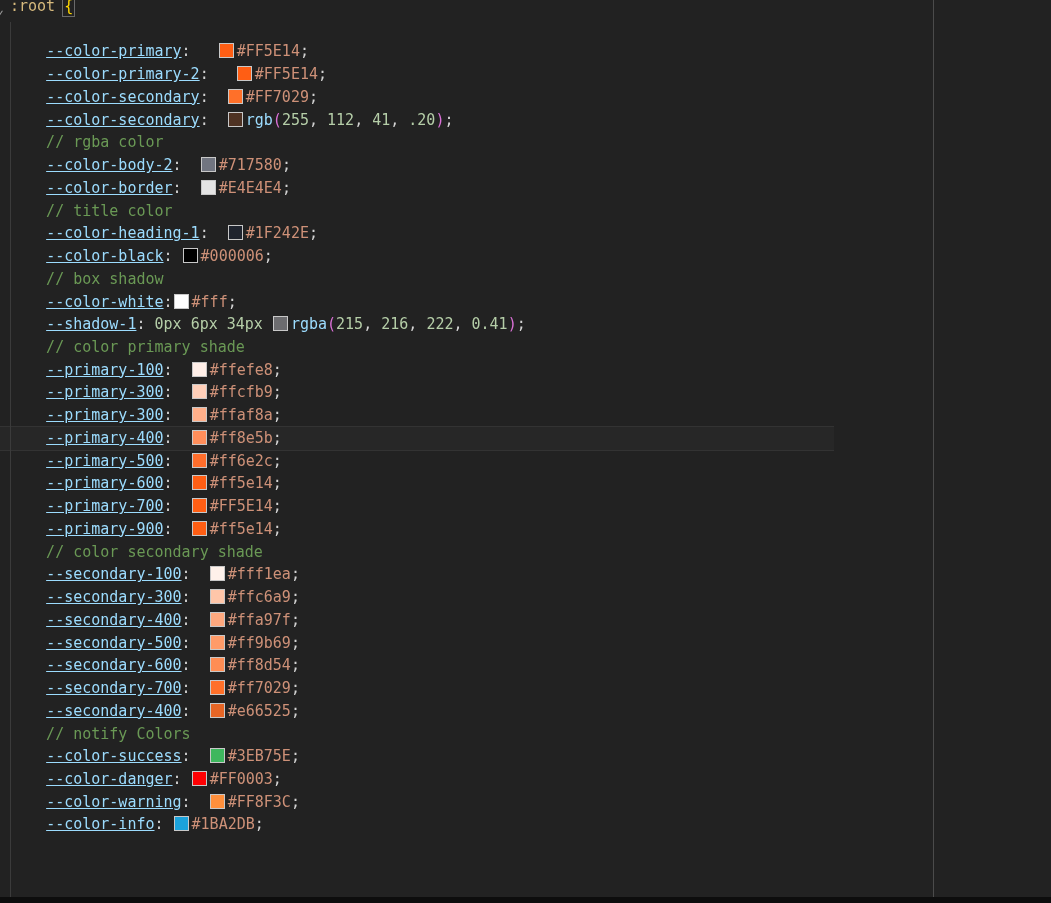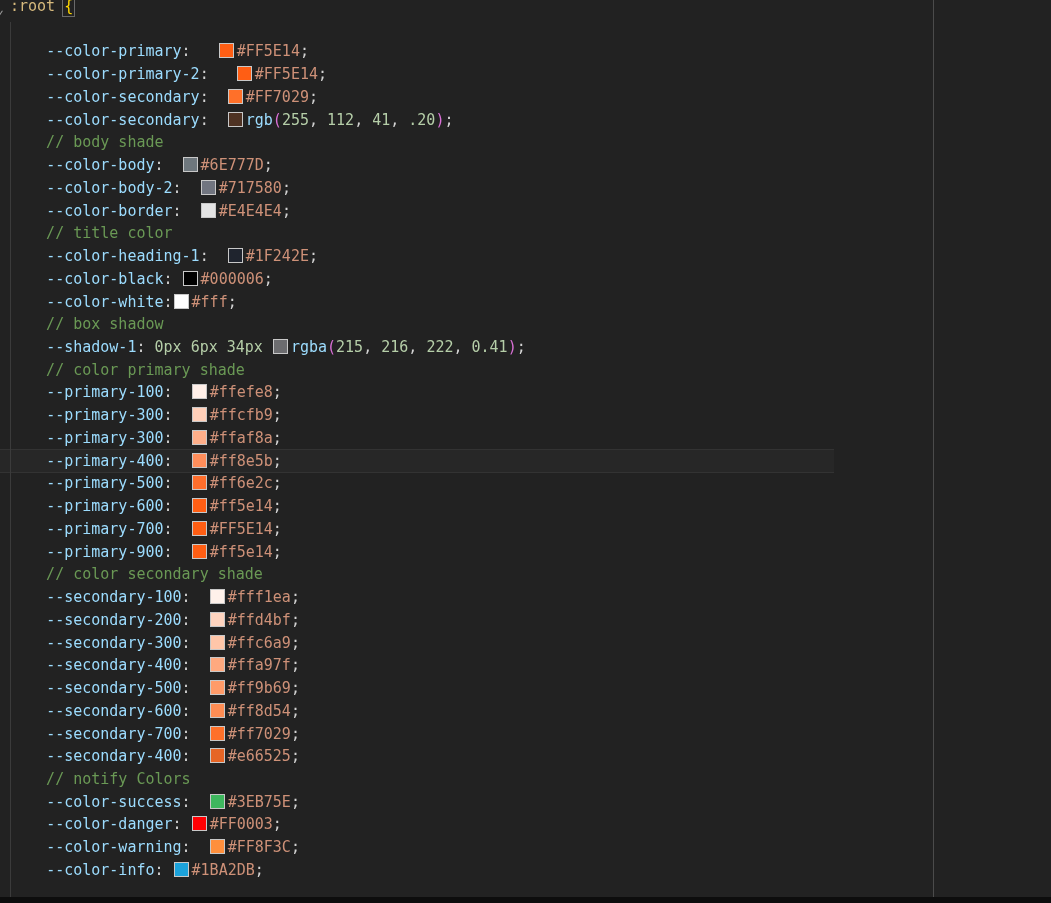--- a/index.html
+++ b/index.html
@@ -15,21 +15,21 @@
   }
   .code{position:absolute;top:-5px;left:0;z-index:1;padding-left:10px;}
   .line{height:22.74px;line-height:22.74px;white-space:pre;}
   .line.active{
     background:var(--active-line-bg);
     box-shadow:0 -1px 0 var(--active-line-border), 0 1px 0 var(--active-line-border);
     width:834px;margin-left:-10px;padding-left:10px;box-sizing:border-box;
   }
   .tok-sel{color:var(--selector);}
   .tok-brace{color:var(--brace);outline:1px solid var(--bracket-match-border);outline-offset:1px;}
-  .tok-prop{color:var(--prop);}
+  .tok-prop{color:var(--prop);text-decoration:underline;}
   .tok-pl{color:var(--punct);}
   .tok-val{color:var(--value);}
   .tok-cmt{color:var(--comment);}
   .tok-num{color:var(--number);}
   .tok-fn{color:var(--func);}
   .tok-par{color:var(--paren);}
   .tok-ws{color:var(--punct);}
   .swatch{
     display:inline-block;width:13px;height:13px;
     border:1px solid var(--swatch-border);
@@ -48,42 +48,40 @@
 
 <div class="editor" style="--editor-bg: #222222; --punct: #d4d4d4; --prop: #9cdcfe; --value: #ce9178; --comment: #6a9955; --number: #b5cea8; --func: #9cdcfe; --selector: #d7ba7d; --brace: #ffd700; --paren: #da70d6; --swatch-border: #c8c8c8; --indent-guide: #3b3b3b; --ruler: #4b4b4b; --active-line-bg: #272727; --active-line-border: #333333; --bottom-bar: #0d0d0d; --bracket-match-border: #6a6a6a; --fold-icon: #9a9a9a;">
   <span class="fold-chevron">⌄</span>
   <div class="code" id="code">
       <div class="line"><span class="tok-sel">:root</span><span class="tok-pl"> </span><span class="tok-brace">{</span></div>
       <div class="line"></div>
       <div class="line"><span class="tok-ws">    </span><span class="tok-prop">--color-primary</span><span class="tok-pl">:   </span><span class="swatch" style="background: rgb(255, 94, 20);"></span><span class="tok-val">#FF5E14</span><span class="tok-pl">;</span></div>
       <div class="line"><span class="tok-ws">    </span><span class="tok-prop">--color-primary-2</span><span class="tok-pl">:   </span><span class="swatch" style="background: rgb(255, 94, 20);"></span><span class="tok-val">#FF5E14</span><span class="tok-pl">;</span></div>
       <div class="line"><span class="tok-ws">    </span><span class="tok-prop">--color-secondary</span><span class="tok-pl">:  </span><span class="swatch" style="background: rgb(255, 112, 41);"></span><span class="tok-val">#FF7029</span><span class="tok-pl">;</span></div>
       <div class="line"><span class="tok-ws">    </span><span class="tok-prop">--color-secondary</span><span class="tok-pl">:  </span><span class="swatch" style="background: rgb(78, 50, 35);"></span><span class="tok-fn">rgb</span><span class="tok-par">(</span><span class="tok-num">255</span><span class="tok-pl">, </span><span class="tok-num">112</span><span class="tok-pl">, </span><span class="tok-num">41</span><span class="tok-pl">, </span><span class="tok-num">.20</span><span class="tok-par">)</span><span class="tok-pl">;</span></div>
-      <div class="line"><span class="tok-cmt">    // body shade</span></div>
-      <div class="line"><span class="tok-ws">    </span><span class="tok-prop">--color-body</span><span class="tok-pl">:  </span><span class="swatch" style="background: rgb(110, 119, 125);"></span><span class="tok-val">#6E777D</span><span class="tok-pl">;</span></div>
+      <div class="line"><span class="tok-cmt">    // rgba color</span></div>
       <div class="line"><span class="tok-ws">    </span><span class="tok-prop">--color-body-2</span><span class="tok-pl">:  </span><span class="swatch" style="background: rgb(113, 117, 128);"></span><span class="tok-val">#717580</span><span class="tok-pl">;</span></div>
       <div class="line"><span class="tok-ws">    </span><span class="tok-prop">--color-border</span><span class="tok-pl">:  </span><span class="swatch" style="background: rgb(228, 228, 228);"></span><span class="tok-val">#E4E4E4</span><span class="tok-pl">;</span></div>
       <div class="line"><span class="tok-cmt">    // title color</span></div>
       <div class="line"><span class="tok-ws">    </span><span class="tok-prop">--color-heading-1</span><span class="tok-pl">:  </span><span class="swatch" style="background: rgb(31, 36, 46);"></span><span class="tok-val">#1F242E</span><span class="tok-pl">;</span></div>
       <div class="line"><span class="tok-ws">    </span><span class="tok-prop">--color-black</span><span class="tok-pl">: </span><span class="swatch" style="background: rgb(0, 0, 0);"></span><span class="tok-val">#000006</span><span class="tok-pl">;</span></div>
+      <div class="line"><span class="tok-cmt">    // box shadow</span></div>
       <div class="line"><span class="tok-ws">    </span><span class="tok-prop">--color-white</span><span class="tok-pl">:</span><span class="swatch" style="background: rgb(255, 255, 255);"></span><span class="tok-val">#fff</span><span class="tok-pl">;</span></div>
-      <div class="line"><span class="tok-cmt">    // box shadow</span></div>
       <div class="line"><span class="tok-ws">    </span><span class="tok-prop">--shadow-1</span><span class="tok-pl">: </span><span class="tok-num">0px</span><span class="tok-pl"> </span><span class="tok-num">6px</span><span class="tok-pl"> </span><span class="tok-num">34px</span><span class="tok-pl"> </span><span class="swatch" style="background: rgb(108, 108, 111);"></span><span class="tok-fn">rgba</span><span class="tok-par">(</span><span class="tok-num">215</span><span class="tok-pl">, </span><span class="tok-num">216</span><span class="tok-pl">, </span><span class="tok-num">222</span><span class="tok-pl">, </span><span class="tok-num">0.41</span><span class="tok-par">)</span><span class="tok-pl">;</span></div>
       <div class="line"><span class="tok-cmt">    // color primary shade</span></div>
       <div class="line"><span class="tok-ws">    </span><span class="tok-prop">--primary-100</span><span class="tok-pl">:  </span><span class="swatch" style="background: rgb(255, 239, 232);"></span><span class="tok-val">#ffefe8</span><span class="tok-pl">;</span></div>
       <div class="line"><span class="tok-ws">    </span><span class="tok-prop">--primary-300</span><span class="tok-pl">:  </span><span class="swatch" style="background: rgb(255, 207, 185);"></span><span class="tok-val">#ffcfb9</span><span class="tok-pl">;</span></div>
       <div class="line"><span class="tok-ws">    </span><span class="tok-prop">--primary-300</span><span class="tok-pl">:  </span><span class="swatch" style="background: rgb(255, 175, 138);"></span><span class="tok-val">#ffaf8a</span><span class="tok-pl">;</span></div>
       <div class="line active"><span class="tok-ws">    </span><span class="tok-prop">--primary-400</span><span class="tok-pl">:  </span><span class="swatch" style="background: rgb(255, 142, 91);"></span><span class="tok-val">#ff8e5b</span><span class="tok-pl">;</span></div>
       <div class="line"><span class="tok-ws">    </span><span class="tok-prop">--primary-500</span><span class="tok-pl">:  </span><span class="swatch" style="background: rgb(255, 110, 44);"></span><span class="tok-val">#ff6e2c</span><span class="tok-pl">;</span></div>
       <div class="line"><span class="tok-ws">    </span><span class="tok-prop">--primary-600</span><span class="tok-pl">:  </span><span class="swatch" style="background: rgb(255, 94, 20);"></span><span class="tok-val">#ff5e14</span><span class="tok-pl">;</span></div>
       <div class="line"><span class="tok-ws">    </span><span class="tok-prop">--primary-700</span><span class="tok-pl">:  </span><span class="swatch" style="background: rgb(255, 94, 20);"></span><span class="tok-val">#FF5E14</span><span class="tok-pl">;</span></div>
       <div class="line"><span class="tok-ws">    </span><span class="tok-prop">--primary-900</span><span class="tok-pl">:  </span><span class="swatch" style="background: rgb(255, 94, 20);"></span><span class="tok-val">#ff5e14</span><span class="tok-pl">;</span></div>
       <div class="line"><span class="tok-cmt">    // color secondary shade</span></div>
       <div class="line"><span class="tok-ws">    </span><span class="tok-prop">--secondary-100</span><span class="tok-pl">:  </span><span class="swatch" style="background: rgb(255, 241, 234);"></span><span class="tok-val">#fff1ea</span><span class="tok-pl">;</span></div>
-      <div class="line"><span class="tok-ws">    </span><span class="tok-prop">--secondary-200</span><span class="tok-pl">:  </span><span class="swatch" style="background: rgb(255, 212, 191);"></span><span class="tok-val">#ffd4bf</span><span class="tok-pl">;</span></div>
       <div class="line"><span class="tok-ws">    </span><span class="tok-prop">--secondary-300</span><span class="tok-pl">:  </span><span class="swatch" style="background: rgb(255, 198, 169);"></span><span class="tok-val">#ffc6a9</span><span class="tok-pl">;</span></div>
       <div class="line"><span class="tok-ws">    </span><span class="tok-prop">--secondary-400</span><span class="tok-pl">:  </span><span class="swatch" style="background: rgb(255, 169, 127);"></span><span class="tok-val">#ffa97f</span><span class="tok-pl">;</span></div>
       <div class="line"><span class="tok-ws">    </span><span class="tok-prop">--secondary-500</span><span class="tok-pl">:  </span><span class="swatch" style="background: rgb(255, 155, 105);"></span><span class="tok-val">#ff9b69</span><span class="tok-pl">;</span></div>
       <div class="line"><span class="tok-ws">    </span><span class="tok-prop">--secondary-600</span><span class="tok-pl">:  </span><span class="swatch" style="background: rgb(255, 141, 84);"></span><span class="tok-val">#ff8d54</span><span class="tok-pl">;</span></div>
       <div class="line"><span class="tok-ws">    </span><span class="tok-prop">--secondary-700</span><span class="tok-pl">:  </span><span class="swatch" style="background: rgb(255, 112, 41);"></span><span class="tok-val">#ff7029</span><span class="tok-pl">;</span></div>
       <div class="line"><span class="tok-ws">    </span><span class="tok-prop">--secondary-400</span><span class="tok-pl">:  </span><span class="swatch" style="background: rgb(230, 101, 37);"></span><span class="tok-val">#e66525</span><span class="tok-pl">;</span></div>
       <div class="line"><span class="tok-cmt">    // notify Colors</span></div>
       <div class="line"><span class="tok-ws">    </span><span class="tok-prop">--color-success</span><span class="tok-pl">:  </span><span class="swatch" style="background: rgb(62, 183, 94);"></span><span class="tok-val">#3EB75E</span><span class="tok-pl">;</span></div>
       <div class="line"><span class="tok-ws">    </span><span class="tok-prop">--color-danger</span><span class="tok-pl">: </span><span class="swatch" style="background: rgb(255, 0, 3);"></span><span class="tok-val">#FF0003</span><span class="tok-pl">;</span></div>
       <div class="line"><span class="tok-ws">    </span><span class="tok-prop">--color-warning</span><span class="tok-pl">:  </span><span class="swatch" style="background: rgb(255, 143, 60);"></span><span class="tok-val">#FF8F3C</span><span class="tok-pl">;</span></div>

